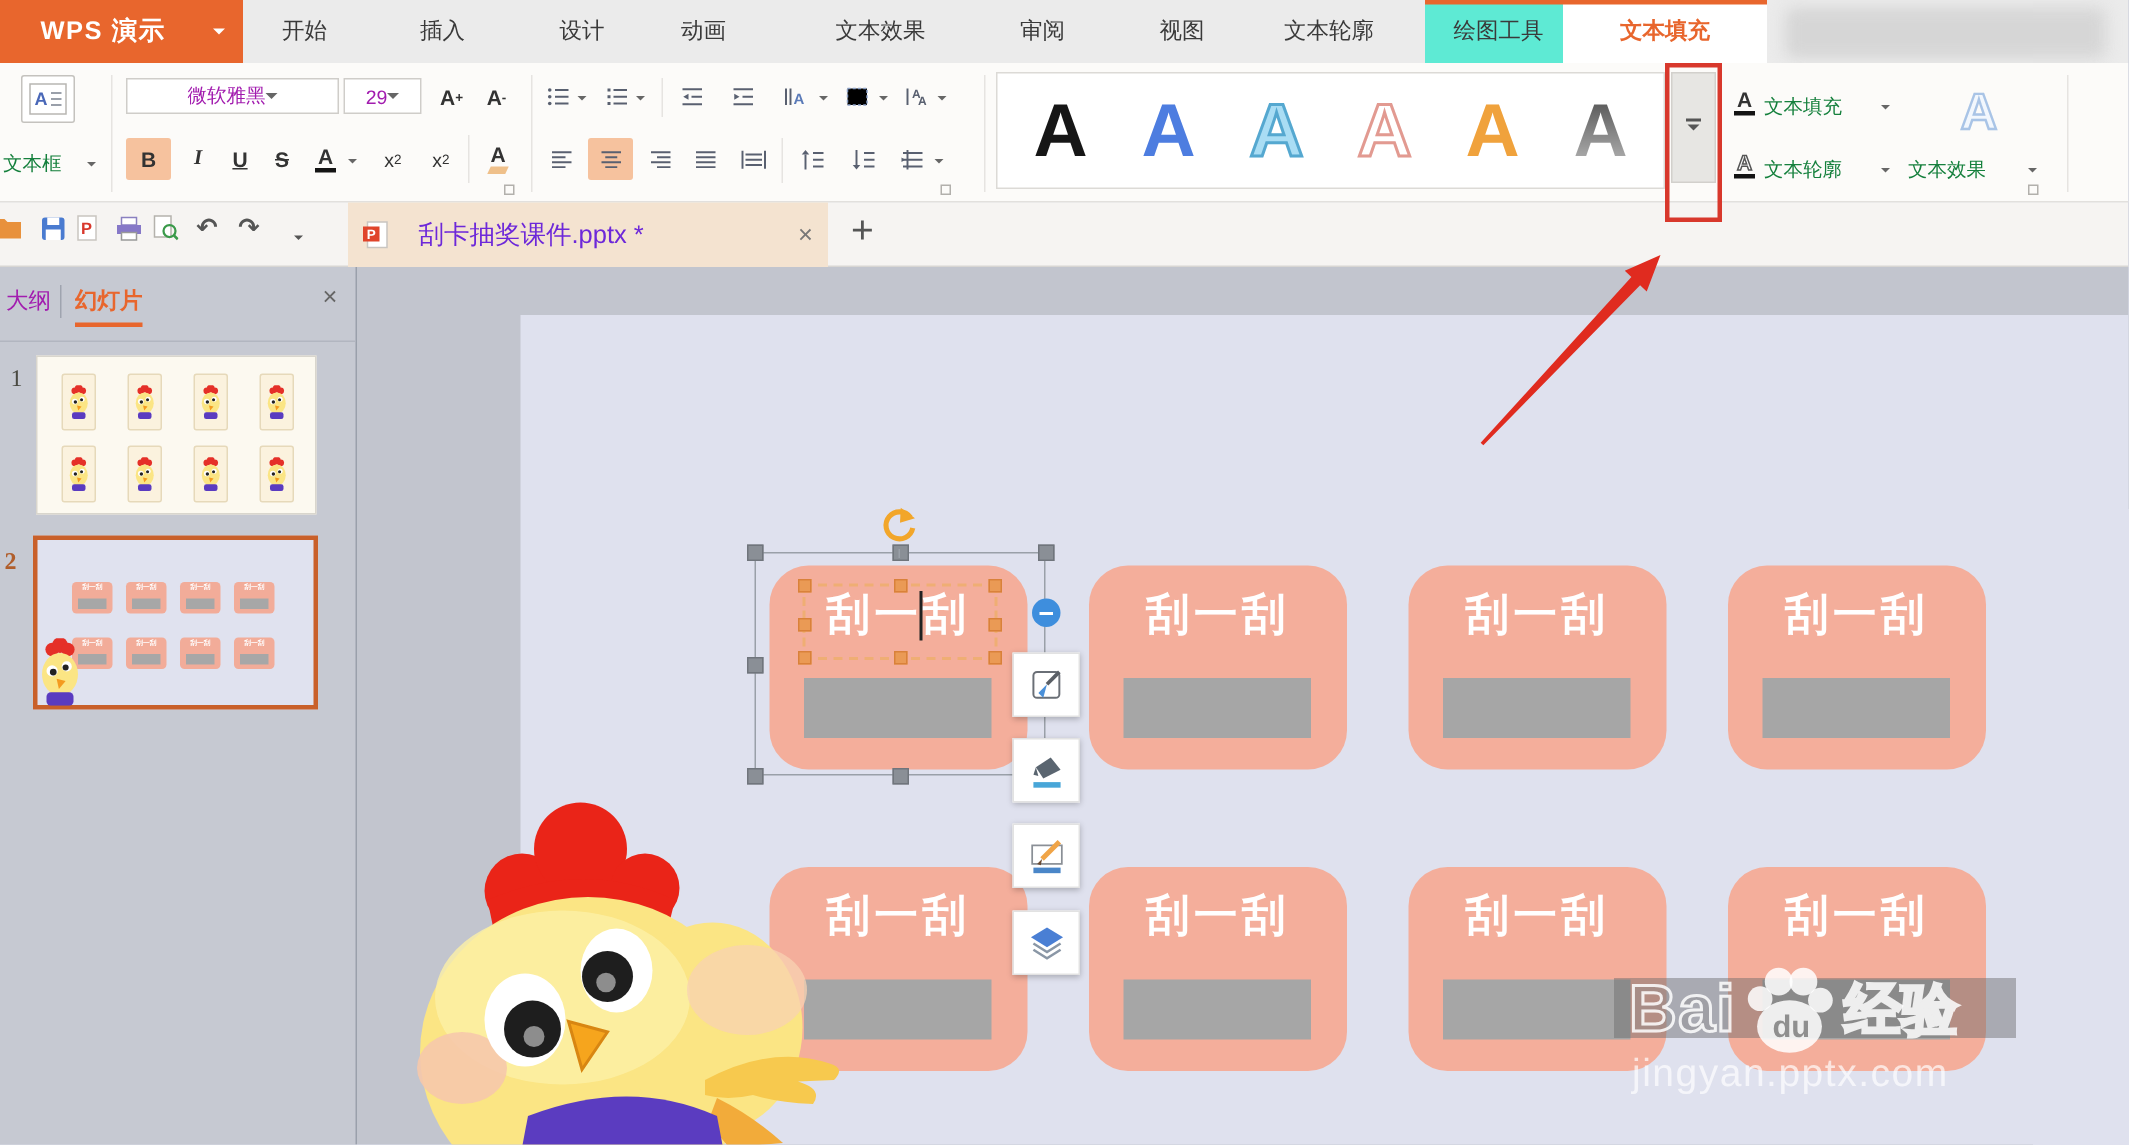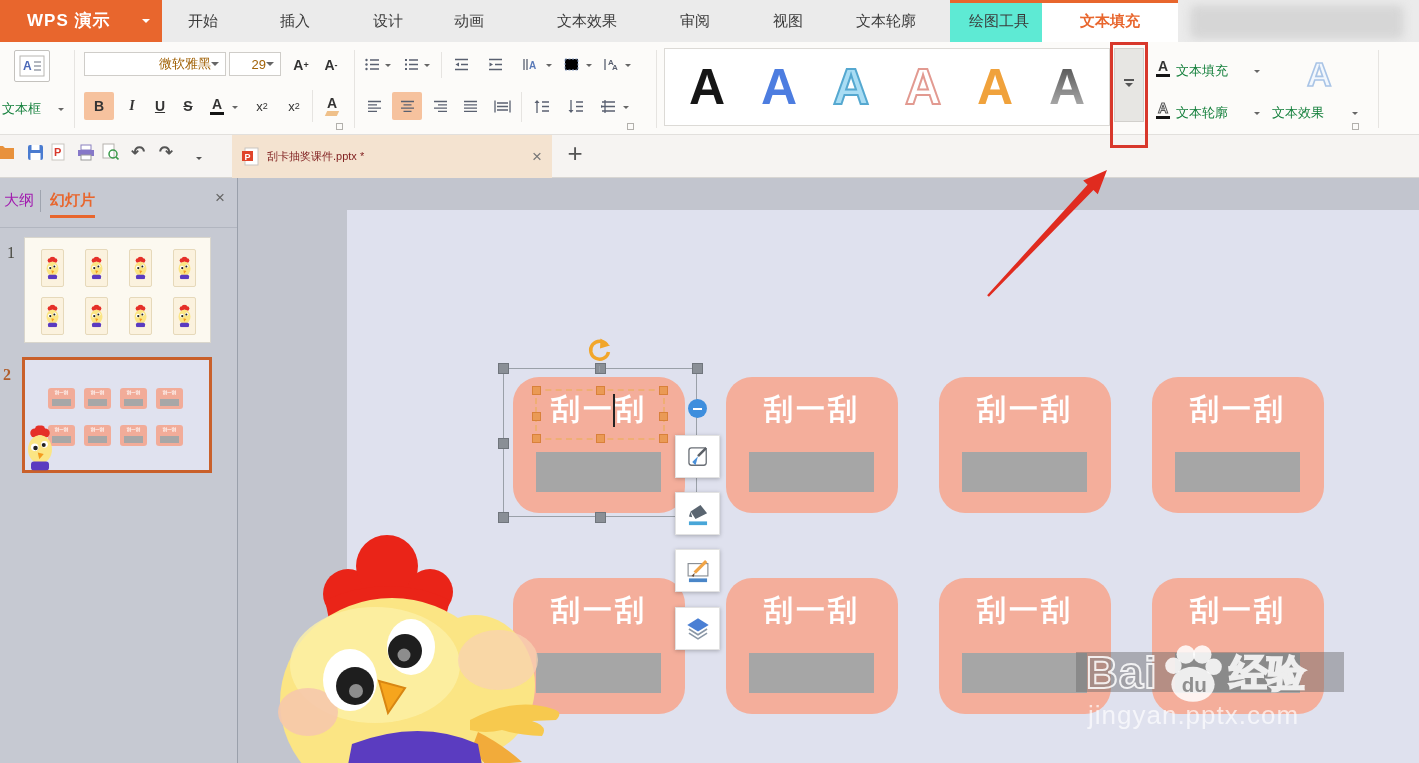--- a/index.html
+++ b/index.html
@@ -17,22 +17,22 @@
   .t8{left:950px;width:98px;background:#5eead4}
   .t9{left:1042px;width:136px;background:#fff;color:#e8662d;font-weight:bold}
   #tool-topline{position:absolute;left:950px;top:0;width:228px;height:3px;background:#e8662d}
   #censor{position:absolute;left:1190px;top:5px;width:214px;height:34px;background:#d4d4d4;border-radius:6px;filter:blur(5px);opacity:.9}
 
   
   #ribbon{position:absolute;left:0;top:42px;width:1419px;height:93px;background:#fcfbf9;border-bottom:1px solid #e2e0dd}
   .rdiv{position:absolute;top:8px;height:78px;width:1px;background:#e6e4e1}
   .rbtn{position:absolute;display:flex;align-items:center;justify-content:center;border-radius:2px;color:#333}
   .caret{position:absolute;width:0;height:0;border:3.5px solid transparent;border-top-color:#666;margin-top:2px}
-  .combo{position:absolute;top:10px;height:24px;background:#fff;border:1px solid #cfcdc9;font-size:13px;color:#a16207;
-         display:flex;align-items:center;padding:0 6px;justify-content:flex-end}
+  .combo{position:absolute;top:10px;height:24px;background:#fff;border:1px solid #cfcdc9;font-size:13px;color:#a21caf;
+         display:flex;align-items:center;padding:0 6px;justify-content:center}
   .combo .cv{overflow:hidden;white-space:nowrap}
   .ccaret{width:0;height:0;border:4px solid transparent;border-top-color:#666;margin-top:4px}
   .hl{background:#f6c29e}
   .fmt{font-size:14px;font-weight:bold}
   .pi{width:17px;height:15px;display:block}
   .pi path,.pi line{stroke:#596070;stroke-width:1.3;fill:none}
   .pi .fl{fill:#596070;stroke:none}
   .launcher{position:absolute;width:7px;height:7px;border:1px solid #b2b0ac}
   #gallery{position:absolute;left:664px;top:6px;width:446px;height:78px;background:#fff;border:1px solid #dcdad6;
            display:flex;align-items:center;justify-content:space-around;padding:0 6px}
@@ -49,21 +49,21 @@
   #ga-scroll .tri{width:0;height:0;border:4.5px solid transparent;border-top-color:#555}
   #redbox{position:absolute;left:1110px;top:0px;width:38px;height:106px;border:3px solid #d8382c;z-index:70}
   .rlabel{position:absolute;font-size:13px;color:#15803d;white-space:nowrap}
   .alet{font-size:14px;font-weight:bold;color:#333;line-height:13px}
   .ubar{display:block;width:14px;height:3px;background:#141414;margin-top:1px}
 
   
   #tabrow{position:absolute;left:0;top:135px;width:1419px;height:43px;background:#f6f4f2;border-bottom:1px solid #d8d6d3}
   .qat{position:absolute;top:141px;width:22px;height:22px;display:flex;align-items:center;justify-content:center;color:#555}
   #doctab{position:absolute;left:232px;top:135px;width:320px;height:43px;background:#f4e3d0;display:flex;align-items:center;padding:0 10px}
-  #doctab .dt-title{font-size:11px;color:#7f1d1d;margin-left:8px;flex:1}
+  #doctab .dt-title{font-size:17px;color:#6d28d9;margin-left:20px;flex:1}
   #doctab .dt-close{font-size:17px;color:#777;cursor:pointer}
   #newtab{position:absolute;left:560px;top:138px;font-size:26px;color:#555;width:30px;text-align:center}
 
   
   #sidebar{position:absolute;left:0;top:178px;width:238px;height:585px;background:#c6c9d2;border-right:1px solid #9aa0ab}
   #sb-head{position:absolute;left:0;top:0;width:100%;height:50px;border-bottom:1px solid #b2b6c0}
   #sb-outline{position:absolute;left:4px;top:13px;font-size:15px;color:#a21caf}
   #sb-vline{position:absolute;left:40px;top:12px;width:1px;height:22px;background:#9fa4af}
   #sb-slides{position:absolute;left:50px;top:13px;font-size:15px;font-weight:bold;color:#e8662d;padding-bottom:5px;border-bottom:3px solid #e8662d}
   #sb-close{position:absolute;right:12px;top:10px;font-size:17px;color:#666}

